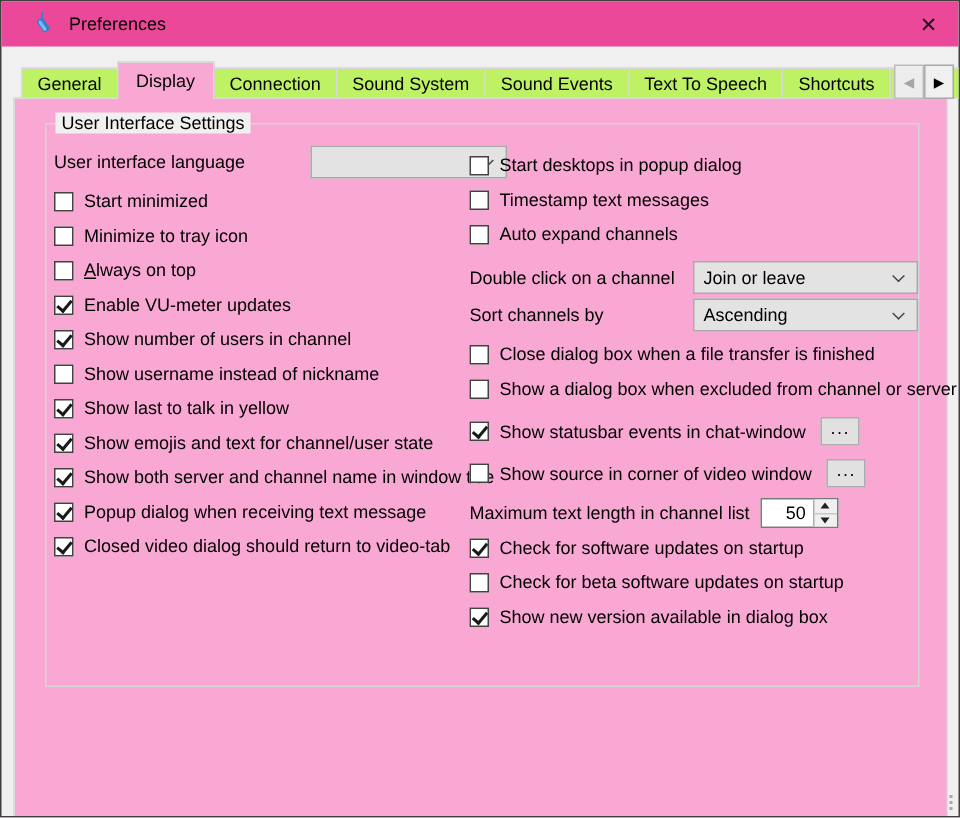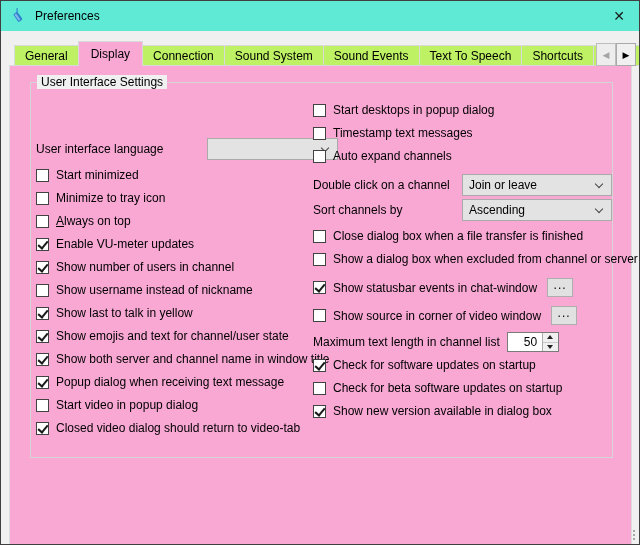--- a/index.html
+++ b/index.html
@@ -4,21 +4,21 @@
 <style>
   * { margin:0; padding:0; box-sizing:border-box; }
   html,body { background:#cfcfcf; }
   .window {
     position:relative; width:640px; height:545px;
     background:#f0f0f0; border:1px solid #3f3f3f;
     font-family:"Liberation Sans", sans-serif; font-size:12px; color:#000;
     overflow:hidden;
   }
   
-  .titlebar { position:absolute; left:0; top:0; right:0; height:30px; background:#5eead4; display:flex; align-items:center; padding-left:9px; }
+  .titlebar { position:absolute; left:0; top:0; right:0; height:30px; background:#ec4899; display:flex; align-items:center; padding-left:20px; }
   .app-icon { width:16px; height:16px; flex:none; }
   .title-text { margin-left:9px; font-size:12px; }
   .close-btn { position:absolute; right:8px; top:4px; width:24px; height:22px; display:flex; align-items:center; justify-content:center; font-size:14px; color:#1a1a1a; cursor:default; }
   
   .tabbar { position:absolute; left:8px; top:40px; right:2px; height:25px; display:flex; align-items:flex-end; z-index:2; }
   .tab { height:21px; padding:0 10px; display:flex; align-items:center; background:#bef264; border:1px solid #d9d9d9; margin-left:-1px; white-space:nowrap; }
   .tab:first-child { margin-left:5px; }
   .tab.active { height:25px; background:#f9a8d4; border-bottom:none; z-index:3; position:relative; padding:0 12px; }
   .tab.clipped { padding-right:46px; }
   .tabscroll { position:absolute; right:1px; bottom:0px; display:flex; z-index:4; }
@@ -38,21 +38,21 @@
   .cb.checked::after {
     content:""; position:absolute; left:3px; top:0px; width:4px; height:8px;
     border-right:2px solid #1a1a1a; border-bottom:2px solid #1a1a1a; transform:rotate(40deg);
   }
   .lbl { white-space:nowrap; }
   
   .combo { height:22px; background:#e3e3e3; border:1px solid #aaaaaa; position:relative; display:flex; align-items:center; padding-left:6px; }
   .combo .chev { position:absolute; right:9px; top:7px; width:6px; height:6px; border-right:1px solid #444; border-bottom:1px solid #444; transform:rotate(45deg); margin-top:-1px; }
   .combo-row { height:22px; margin-bottom:3px; display:flex; align-items:center; }
   .combo-row .combo { width:150px; margin-left:auto; }
-  .lang-row { height:22px; display:flex; align-items:center;margin-top:41px; }
+  .lang-row { height:22px; display:flex; align-items:center; }
   .lang-row .combo { width:131px; margin-left:auto; margin-right:-28px; }
   
   .more-btn { width:26px; height:19px; background:#e1e1e1; border:1px solid #adadad; display:flex; align-items:center; justify-content:center; padding-bottom:6px; margin-left:10px; font-size:12px; letter-spacing:1px; }
   
   .spin { width:52px; height:20px; border:1px solid #7a7a7a; background:#fff; display:flex; margin-left:7px; }
   .spin .val { flex:1; display:flex; align-items:center; padding-left:16px; }
   .spin .arrows { width:16px; border-left:1px solid #adadad; display:flex; flex-direction:column; background:#f0f0f0; }
   .spin .arrows .sp { flex:1; display:flex; align-items:center; justify-content:center; }
   .spin .arrows .sp.up { border-bottom:1px solid #c9c9c9; }
   .tri-up { width:0; height:0; border-left:3px solid transparent; border-right:3px solid transparent; border-bottom:4px solid #222; }
@@ -160,24 +160,20 @@
             <span class="cb checked"></span>
             <span class="lbl">Show emojis and text for channel/user state</span>
           </div>
         <div class="row chk">
             <span class="cb checked"></span>
             <span class="lbl">Show both server and channel name in window title</span>
           </div>
         <div class="row chk">
             <span class="cb checked"></span>
             <span class="lbl">Popup dialog when receiving text message</span>
-          </div>
-        <div class="row chk">
-            <span class="cb"></span>
-            <span class="lbl">Start video in popup dialog</span>
           </div>
         <div class="row chk">
             <span class="cb checked"></span>
             <span class="lbl">Closed video dialog should return to video-tab</span>
           </div>
       </div>
 
       <div class="col-right">
         <div class="row chk">
             <span class="cb"></span>

